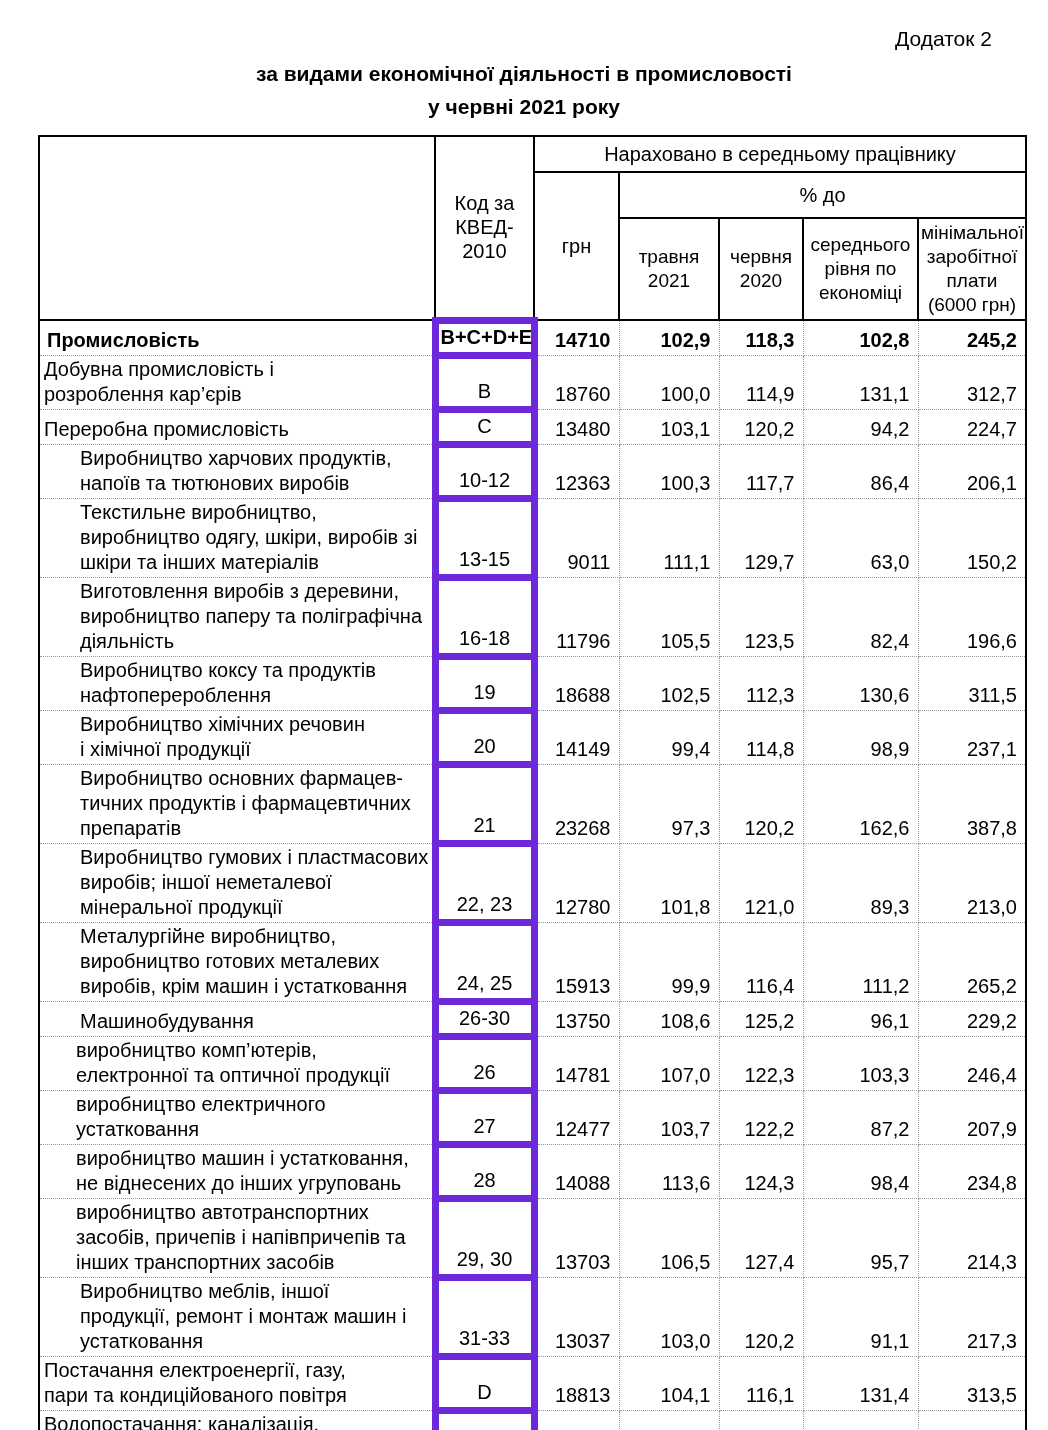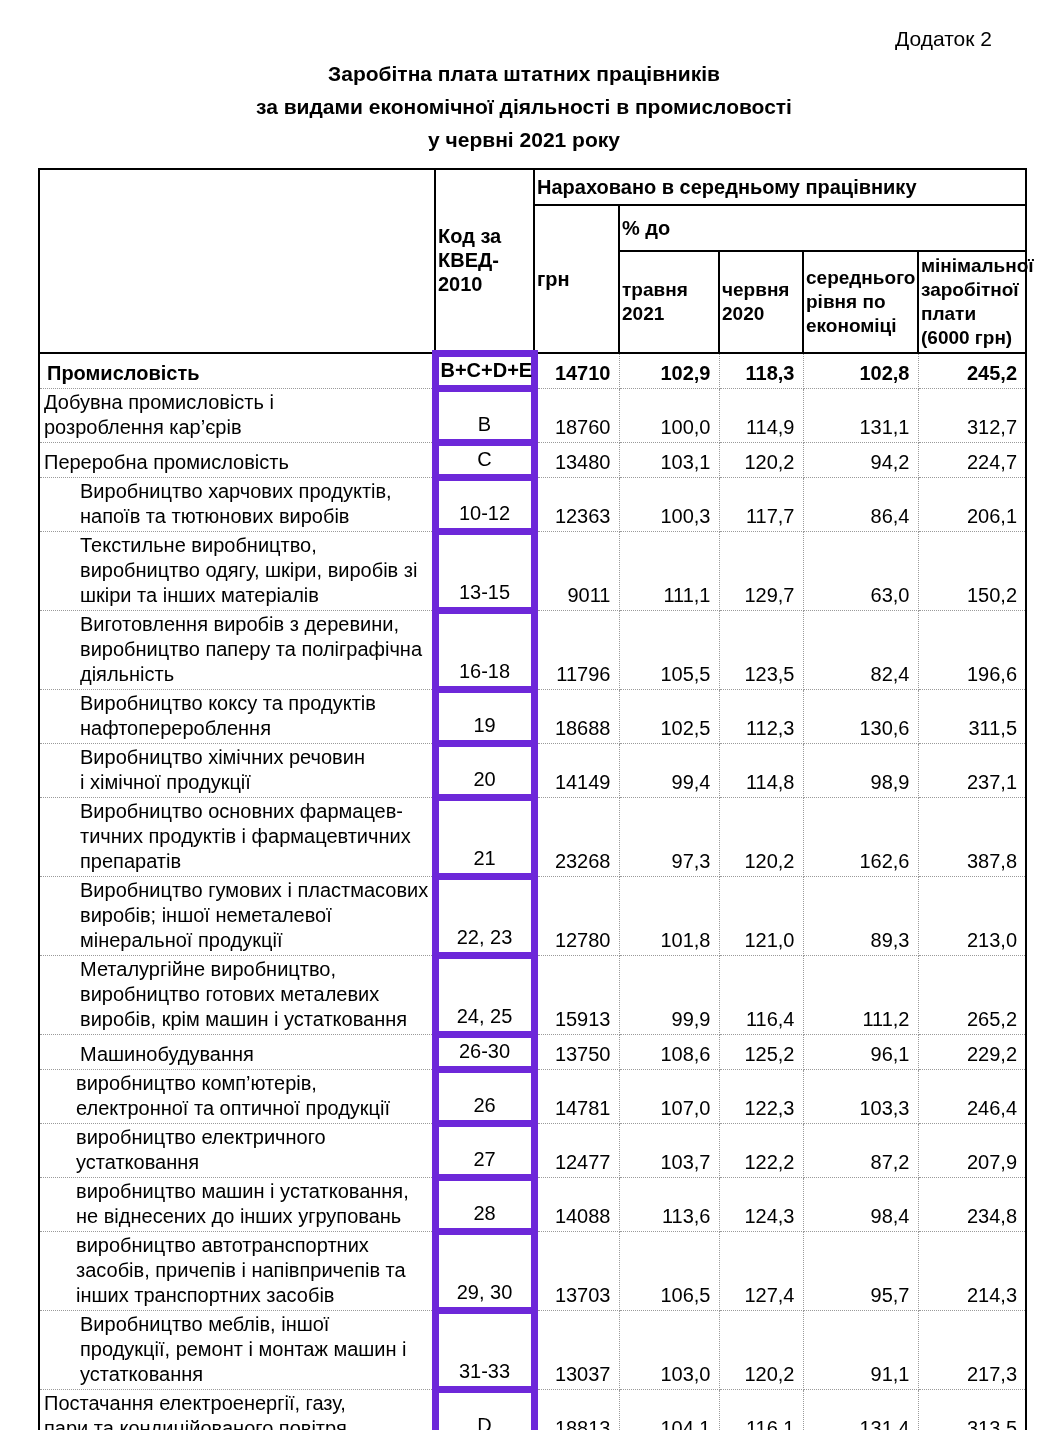--- a/index.html
+++ b/index.html
@@ -37,23 +37,23 @@
   col.c-name { width: 396px; }
   col.c-code { width: 99px; }
   col.c-uah  { width: 85px; }
   col.c-may  { width: 100px; }
   col.c-jun  { width: 84px; }
   col.c-avg  { width: 115px; }
   col.c-min  { width: 108px; }
 
   thead th {
     border: 2px solid #000;
-    font-weight: bold;
+    font-weight: normal;
     font-size: 20px;
-    text-align: left;
+    text-align: center;
     vertical-align: middle;
     white-space: pre-line;
     padding: 1px 2px;
     line-height: 24px;
   }
   thead tr.h-group th.group-h { height: 36px; }
   thead tr.h-pct th.pct-h { height: 46px; }
   thead tr.h-sub th { height: 102px; font-size: 19px; }
   thead th.uah-h { font-size: 20px; }
 
@@ -82,21 +82,20 @@
   td.c-name.lvl1 { padding-left: 4px; }
   td.c-name.lvl2 { padding-left: 40px; }
   td.c-name.lvl3 { padding-left: 36px; }
 </style>
 </head>
 <body>
 
 <div class="page">
   <div class="annex">Додаток 2</div>
   <div class="titles">
-    <div>Заробітна плата штатних працівників</div>
     <div>за видами економічної діяльності в промисловості</div>
     <div>у червні 2021 року</div>
   </div>
 
   <table class="salary">
     <colgroup>
       <col class="c-name">
         <col class="c-code">
         <col class="c-uah">
         <col class="c-may">

